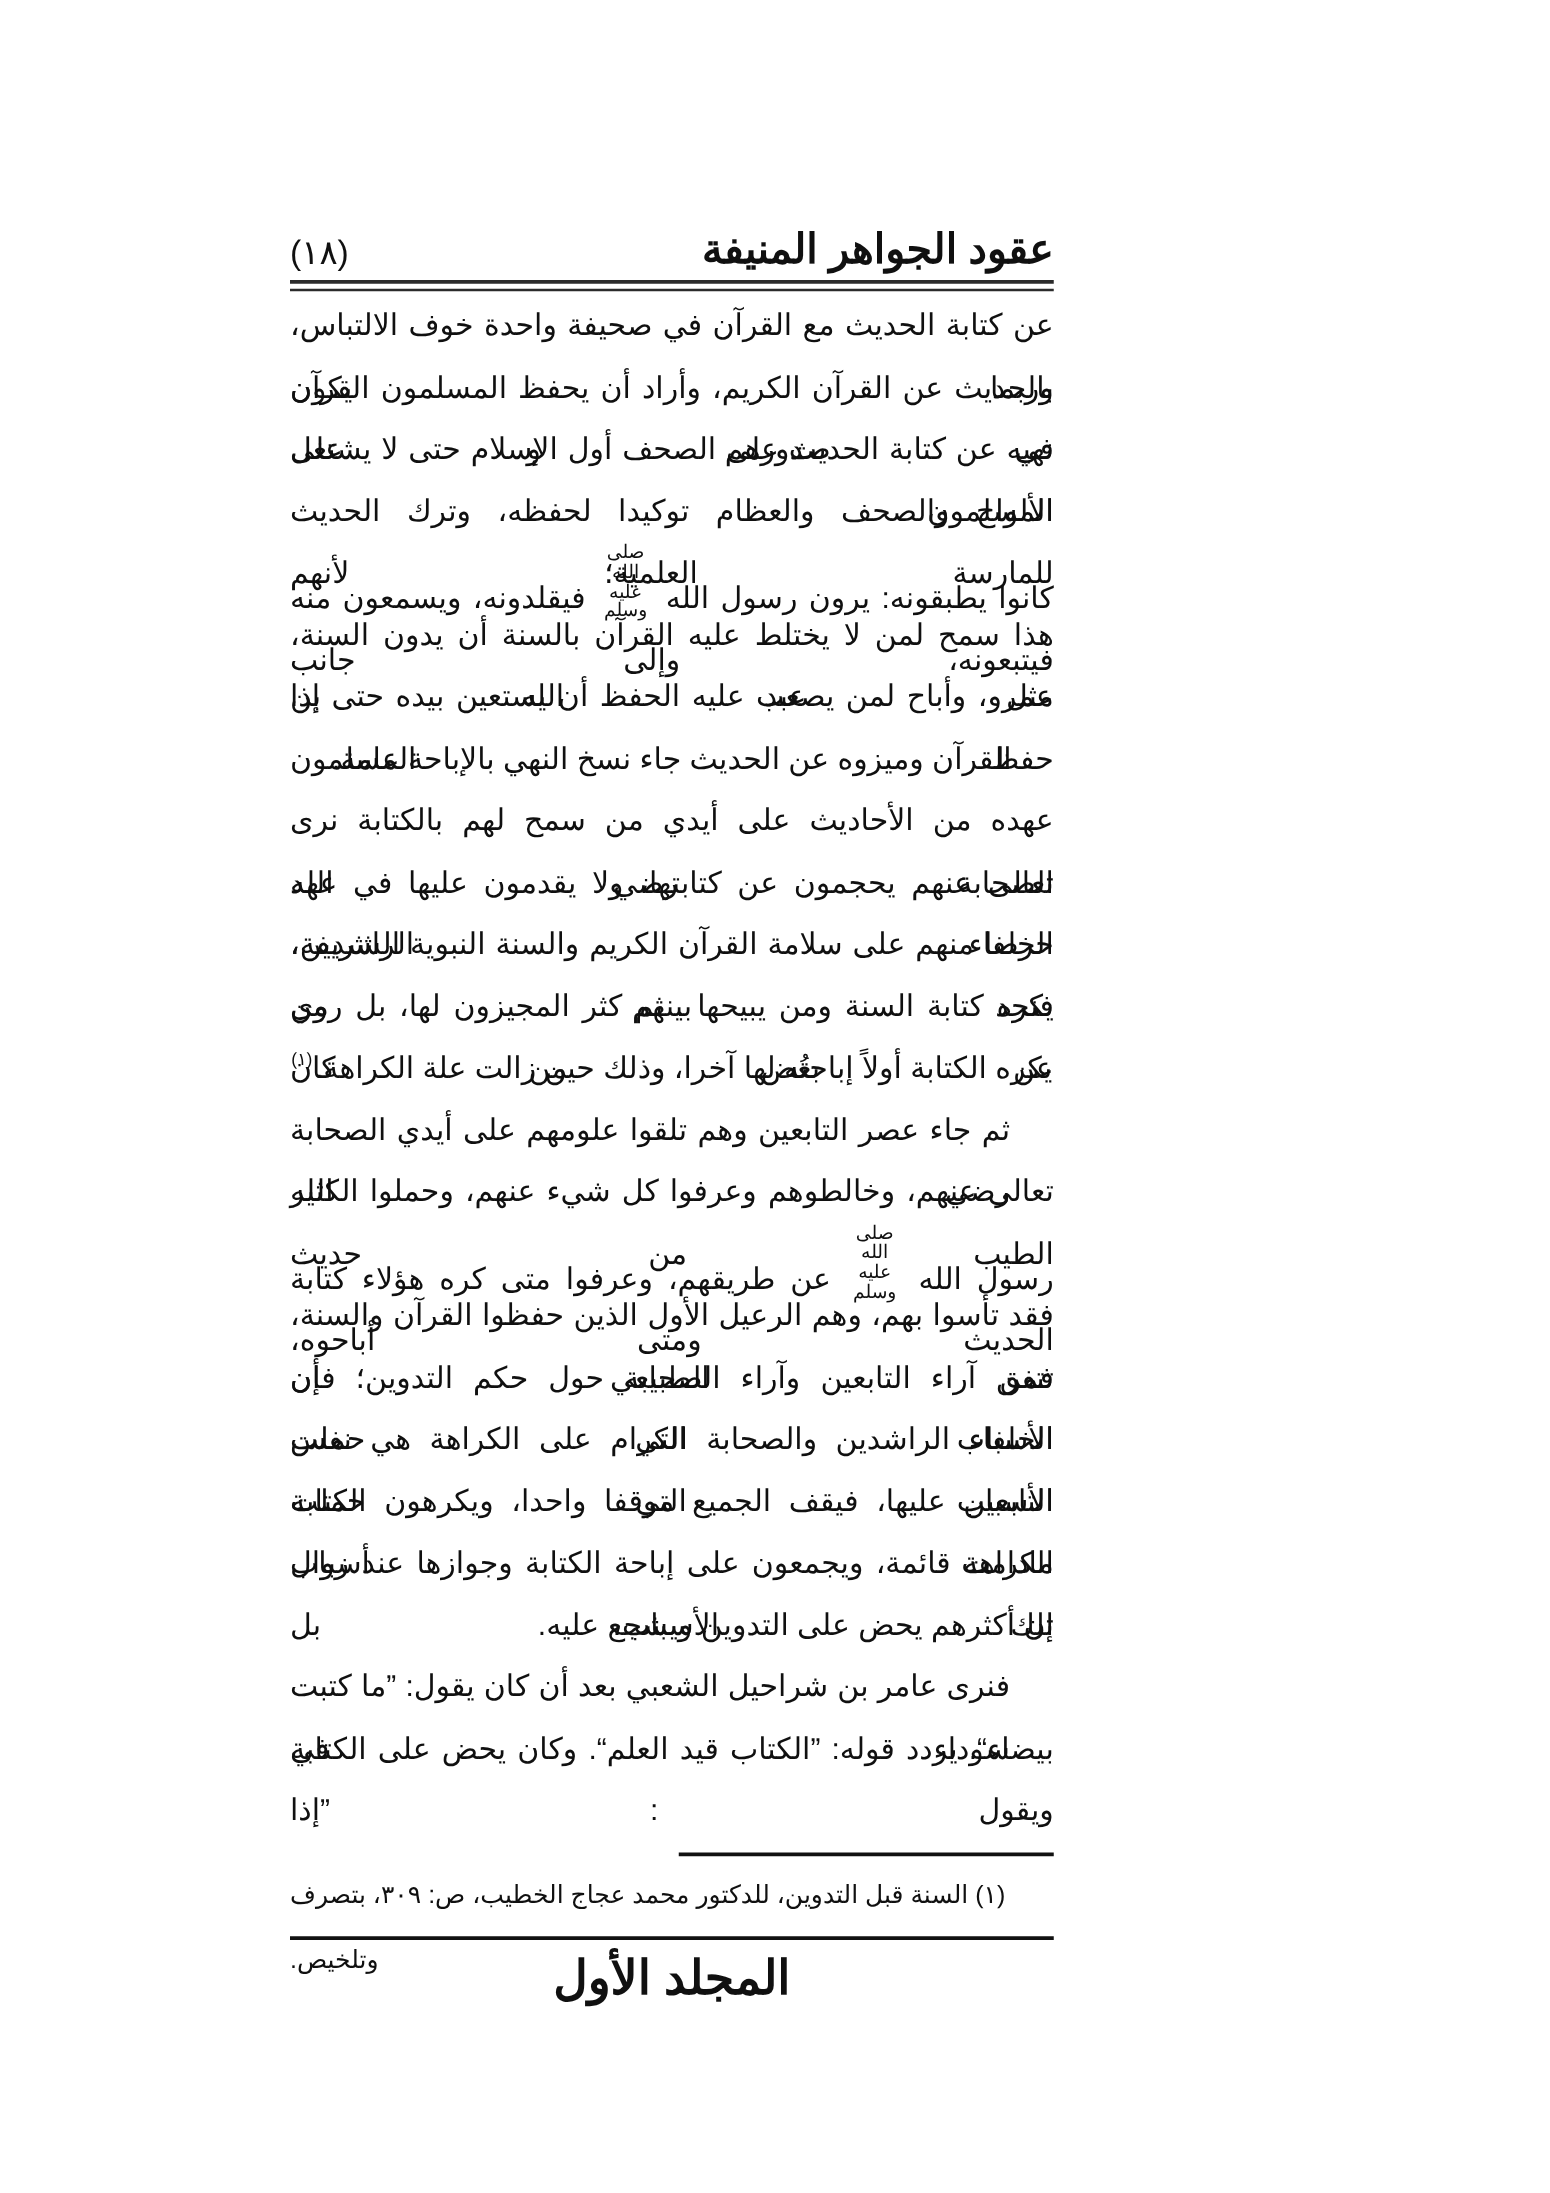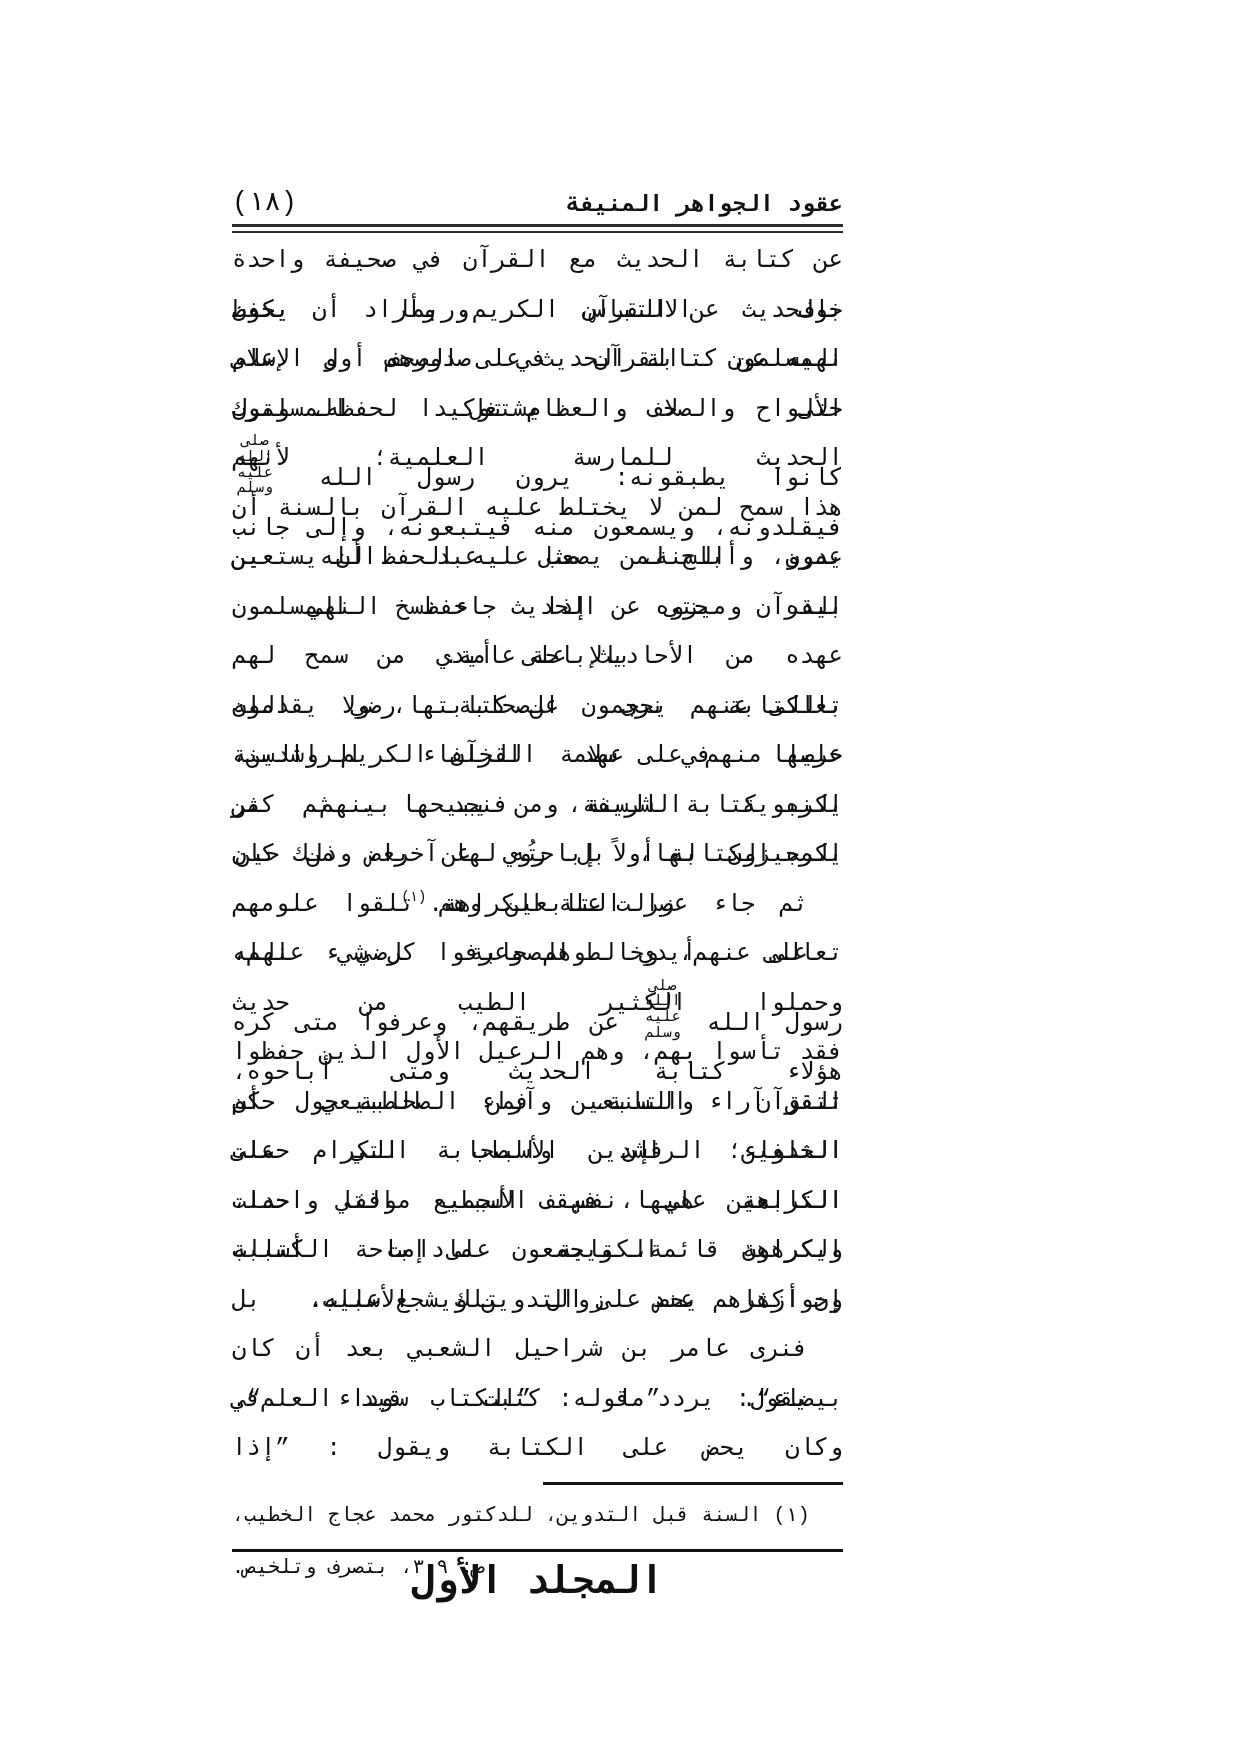--- a/index.html
+++ b/index.html
@@ -1,30 +1,30 @@
 <!DOCTYPE html>
 <html lang="ar"><head>
 <meta charset="utf-8">
 <style>
   html,body{margin:0;padding:0;background:#ffffff;}
   .page{
     position:relative;
     width:1073px;height:1754px;
     background:#ffffff;
-    font-family:Liberation Mono, monospace;
+    font-family:Liberation Sans, sans-serif;
     color:#101010;
     overflow:hidden;
   }
   
   .header{
     position:absolute;top:156px;left:232px;right:230px;height:62px;
     display:flex;justify-content:space-between;align-items:flex-end;
   }
   .page-number{font-size:27px;letter-spacing:1px;}
-  .book-title{font-size:23px;font-weight:bold;}
+  .book-title{font-size:33px;font-weight:bold;}
   .double-rule{
     position:absolute;top:224px;left:232px;right:230px;height:4px;
     border-top:3px solid #2b2b2b;border-bottom:2px solid #2b2b2b;
   }
   
   .content{
     position:absolute;top:236px;left:232px;right:230px;
     direction:rtl;
   }
   .line{

